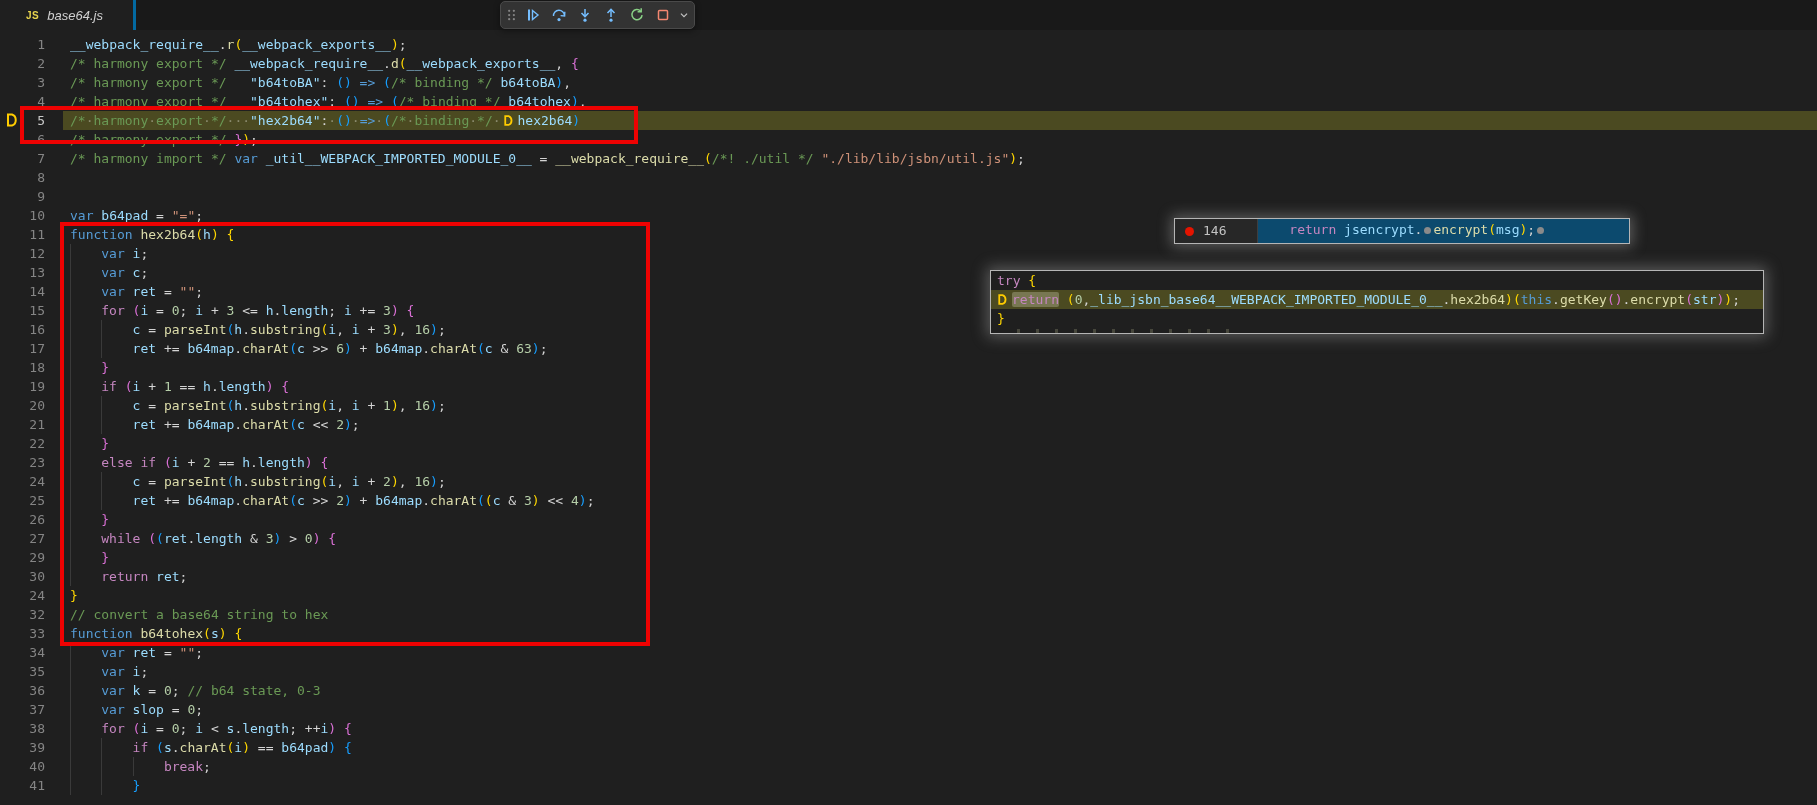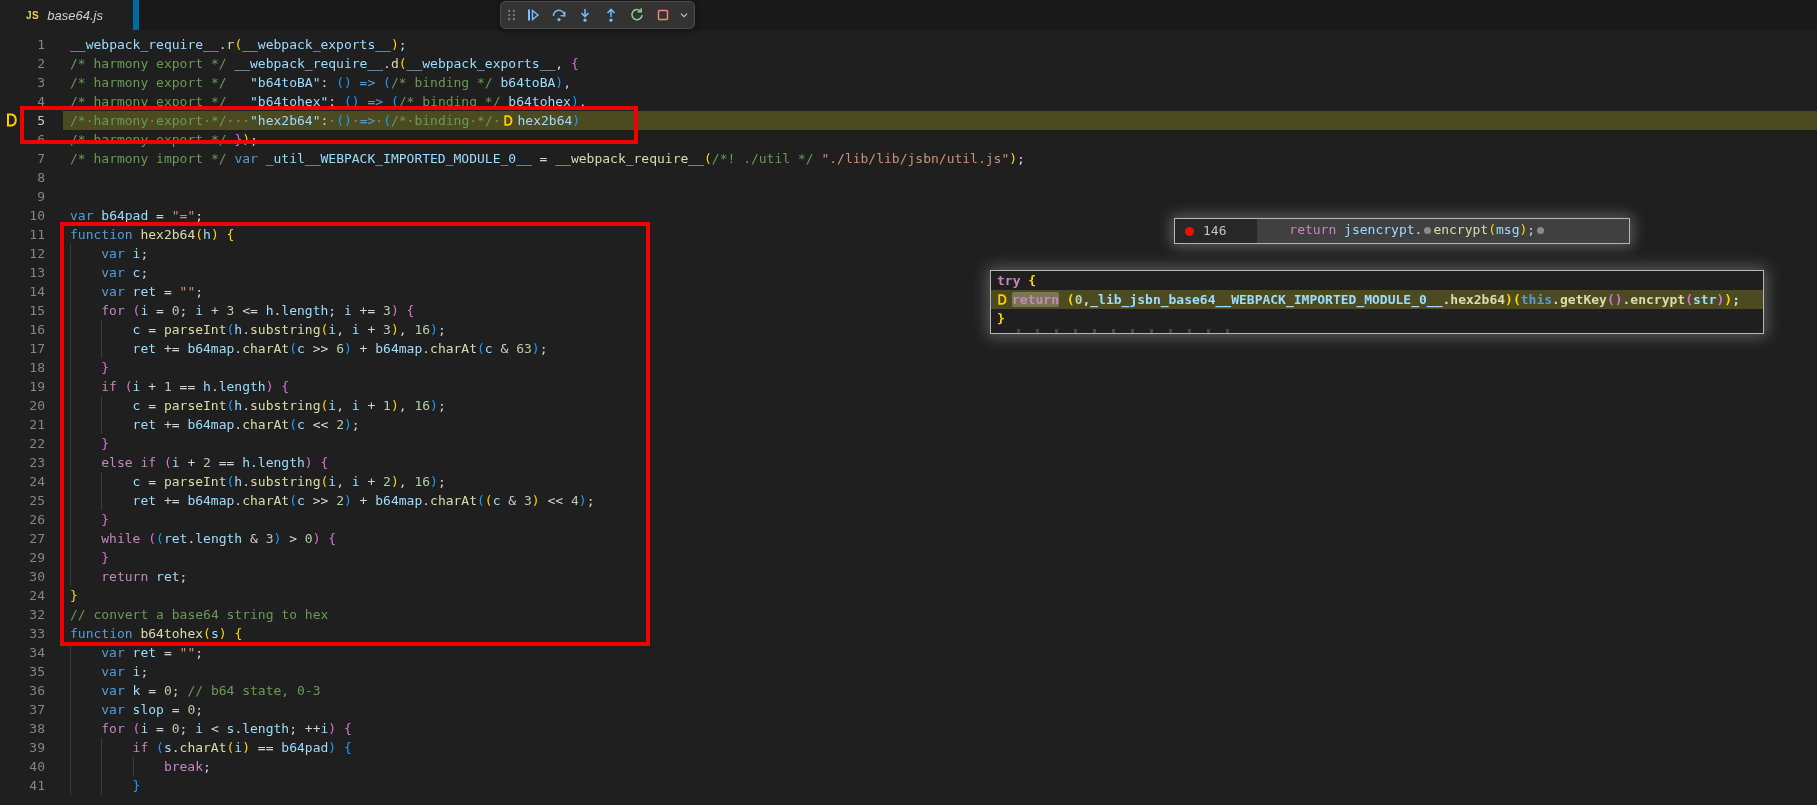--- a/index.html
+++ b/index.html
@@ -1,21 +1,21 @@
 <!DOCTYPE html>
 <html><head>
 <meta charset="utf-8">
 <style>
   html,body{margin:0;padding:0;background:#101010;}
   .screen{position:relative;width:1817px;height:805px;background:#1f1f1f;overflow:hidden;
           font-family:"DejaVu Sans Mono","Liberation Mono",monospace;}
   
   .tabbar{position:absolute;left:0;top:0;right:0;height:30px;background:#191919;}
   .tab{position:absolute;left:0;top:0;height:30px;display:flex;align-items:center;gap:8px;
-       padding:0 30px 0 26px;background:#1f1f1f;border-right:6px solid #0369a1;}
+       padding:0 30px 0 26px;background:#1f1f1f;border-right:3px solid #0369a1;}
   .jsicon{color:#e8d44d;font:bold 10px "Liberation Sans",sans-serif;letter-spacing:.5px;}
   .tablabel{color:#d0d0d0;font:italic 13px "Liberation Sans",sans-serif;}
   
   .toolbar{position:absolute;left:500px;top:1px;height:26px;display:flex;align-items:center;
            background:#333333;border:1px solid #4a4a4a;border-radius:5px;padding:0 3px;gap:1px;
            box-shadow:0 2px 6px rgba(0,0,0,.4);z-index:8;}
   .tbtn{width:25px;height:23px;display:flex;align-items:center;justify-content:center;border-radius:4px;cursor:pointer;}
   .tbtn.narrow{width:15px;}
   
   .editor{position:absolute;left:0;top:30px;right:0;bottom:0;padding-top:5px;}
@@ -32,25 +32,25 @@
   
   .rbox{position:absolute;border:4px solid #ee0202;z-index:5;pointer-events:none;}
   #rbox1{left:20px;top:106px;width:610px;height:30px;}
   #rbox2{left:60px;top:222px;width:582px;height:416px;}
   
   .ov{position:absolute;background:#1f1f1f;border:1px solid #b5b5b5;z-index:6;font-size:13px;
       box-shadow:0 0 14px 3px rgba(200,200,200,.35);}
   #ov1{left:1174px;top:218px;width:454px;height:24px;display:flex;align-items:stretch;line-height:22px;}
   #ov1 .bpcell{width:72px;flex:none;background:#272727;display:flex;align-items:center;gap:9px;
                padding-left:10px;border-right:1px solid #3e3e3e;color:#c2c2c2;}
-  #ov1 .codecell{flex:1;white-space:pre;background:#404040;}
+  #ov1 .codecell{flex:1;white-space:pre;background:#0c4a6e;}
   .bpdot{width:9px;height:9px;border-radius:50%;background:#e51400;flex:none;}
   .idot{display:inline-block;width:7px;height:7px;border-radius:50%;background:#8a8a8a;margin:0 2px;vertical-align:middle;}
   #ov2{left:990px;top:270px;width:772px;height:62px;overflow:hidden;line-height:19px;}
-  .orow{height:19px;white-space:pre;padding-left:6px;color:#d4d4d4;font-weight:bold;}
+  .orow{height:19px;white-space:pre;padding-left:6px;color:#d4d4d4;}
   .orow.hl2{background:#4b4a21;padding-left:4px;}
   .chip{background:rgba(225,225,195,.30);border-radius:2px;}
   .partial-ticks{height:6px;width:230px;margin:1px 0 0 10px;opacity:.45;
       background:repeating-linear-gradient(90deg,transparent 0 16px,#77775f 16px 19px);}
 </style>
 </head>
 <body>
 
 <div class="screen">
 

